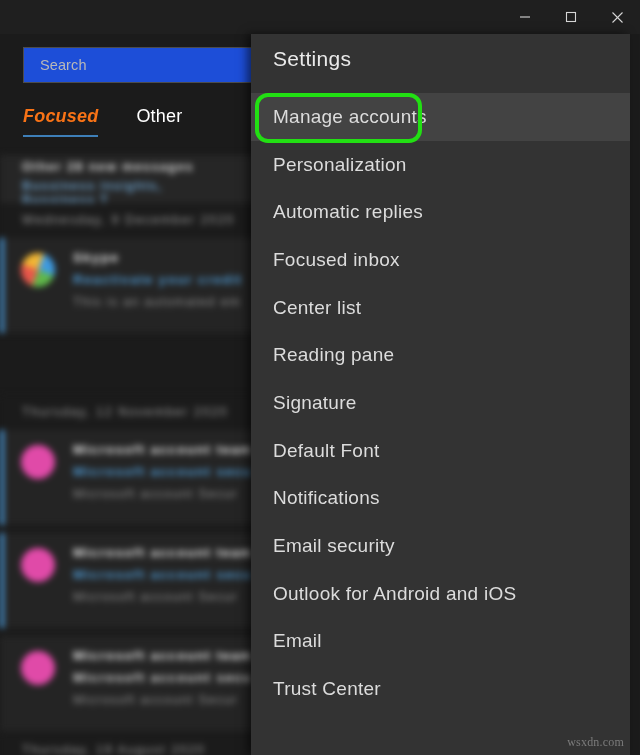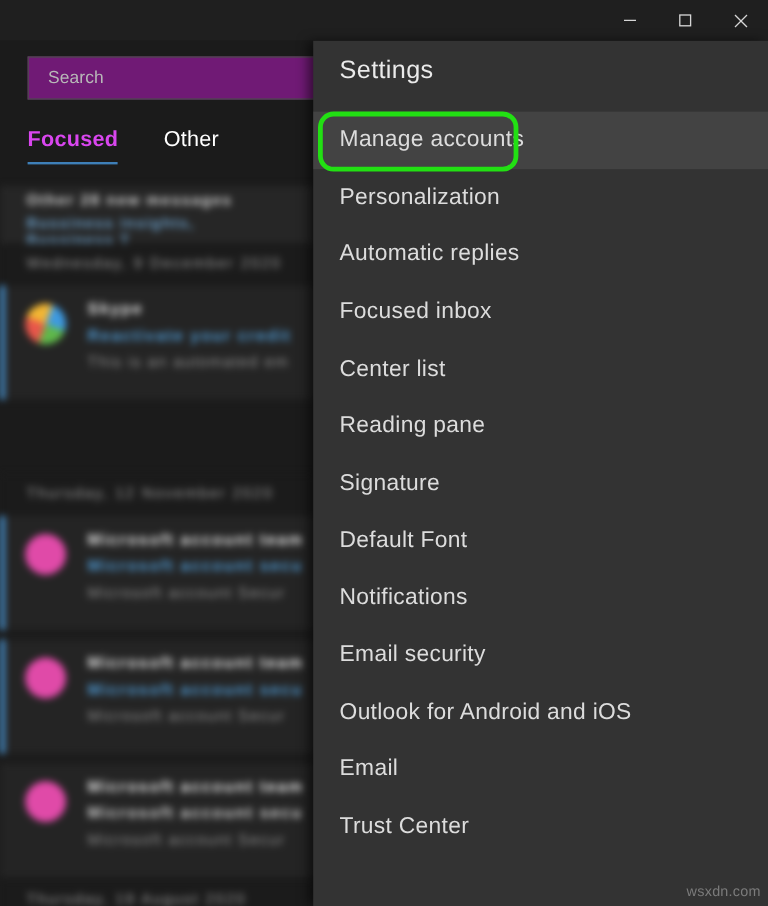--- a/index.html
+++ b/index.html
@@ -32,35 +32,35 @@
   
   .mailpane {
     position:absolute; left:0; top:34px; width:262px; height:721px;
     background:#1b1b1b;
     overflow:hidden;
   }
   .searchbox {
     position:absolute; left:23px; top:13px;
     width:260px; height:36px;
     border:1px solid #4c4c4c;
-    background:#701a75;
+    background:#1d4ed8;
     display:flex; align-items:center;
     padding-left:16px;
     text-align:center;
   }
   .searchbox .ph {
     color:#b8b8b8; font-size:14.5px; letter-spacing:.1px;
   }
   .tabs {
     position:absolute; left:23px; top:72px;
     display:flex; align-items:flex-start; gap:38px;
   }
   .tab { position:relative; padding-bottom:10px; }
   .tab .lbl { font-size:18px; color:#ffffff; letter-spacing:.2px; }
-  .tab.active .lbl { color:#d946ef; font-weight:bold; }
+  .tab.active .lbl { color:#f97316; font-weight:bold;font-style:italic; }
   .tab.active .ul {
     position:absolute; left:0; bottom:0; height:2px; width:100%;
     background:#3e7fb8;
   }
 
   
   .listwrap {
     position:absolute; left:0; top:121px; width:262px; height:600px;
     filter:blur(3.2px);
   }
@@ -115,21 +115,21 @@
     margin-top:7px; white-space:nowrap;
   }
   .mailrow .subject.read { color:#cfcfcf; }
   .mailrow .preview {
     font-size:13px; color:#8e8e8e; letter-spacing:1.1px;
     margin-top:7px; white-space:nowrap;
   }
 
   
   .settings {
-    position:absolute; left:261px; top:34px;
+    position:absolute; left:251px; top:34px;
     width:379px; height:721px;
     background:#333333;
     box-shadow:-4px 0 9px rgba(0,0,0,.55);
     overflow:hidden;
   }
   .settings-title {
     position:absolute; left:22px; top:13px;
     font-size:21px; color:#eaeaea; letter-spacing:.3px;
   }
   .menu { position:absolute; left:0; top:59px; width:379px; }
@@ -147,21 +147,21 @@
     position:absolute; left:4px; top:59px;
     width:167px; height:50px;
     border:4px solid #22e013;
     border-radius:13px;
     pointer-events:none;
   }
 
   .watermark {
     position:absolute; right:6px; bottom:5px;
     font-size:12px; color:#7b7b7b;
-    font-family:Liberation Sans, sans-serif;
+    font-family:Liberation Serif, serif;
     letter-spacing:.2px;
   }
 </style>
 </head>
 <body>
 
 <div id="app">
 
   <div class="titlebar">
     <div class="winbtn">

